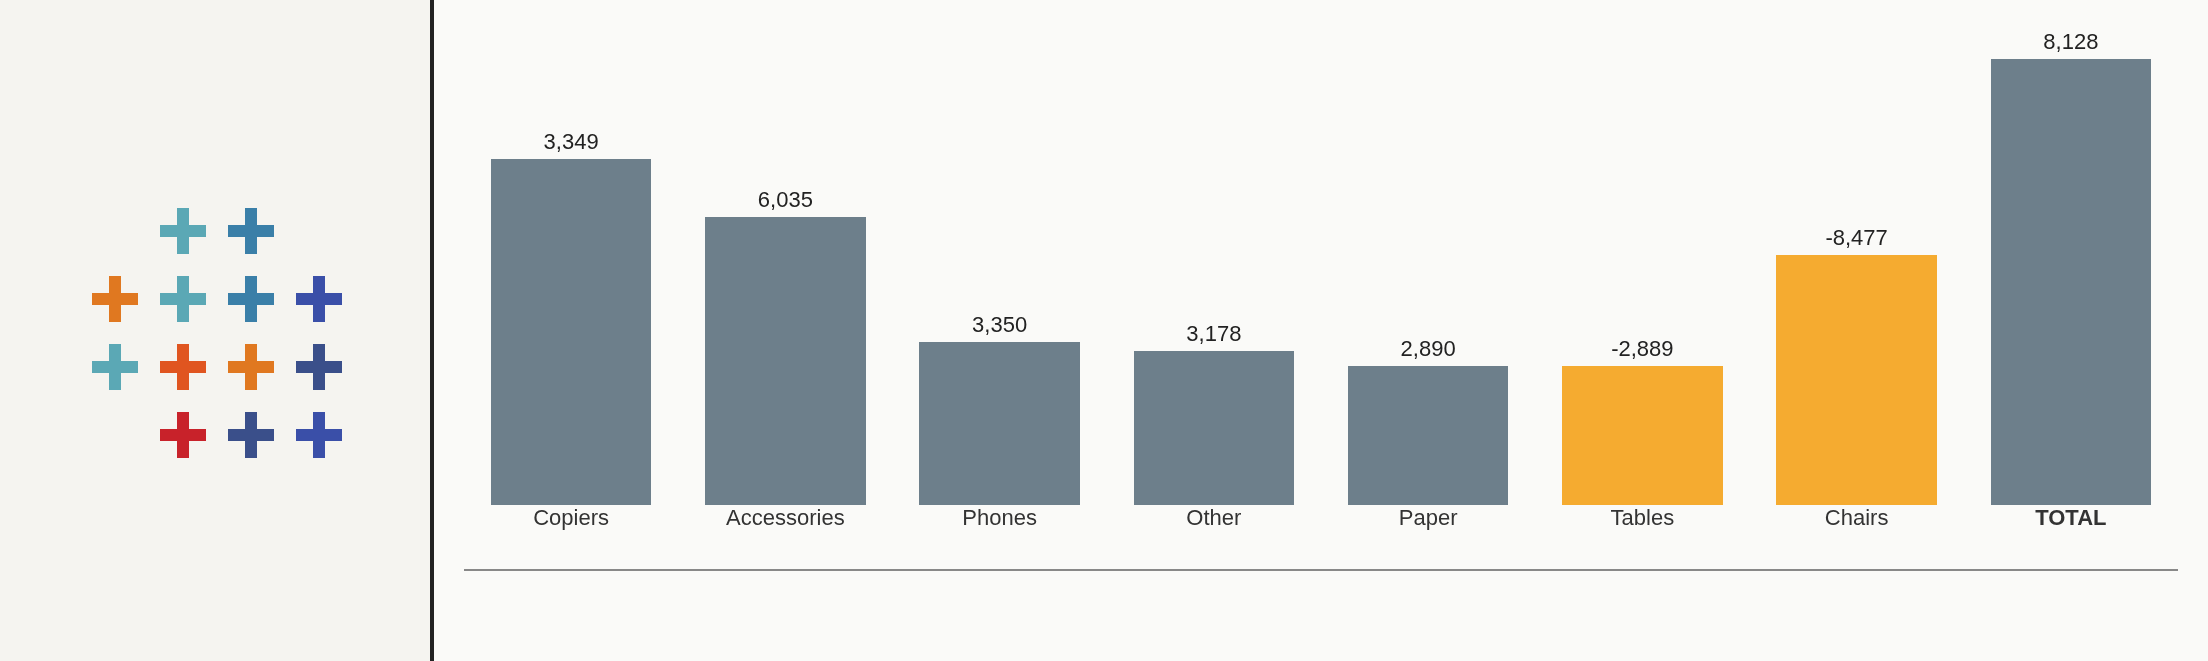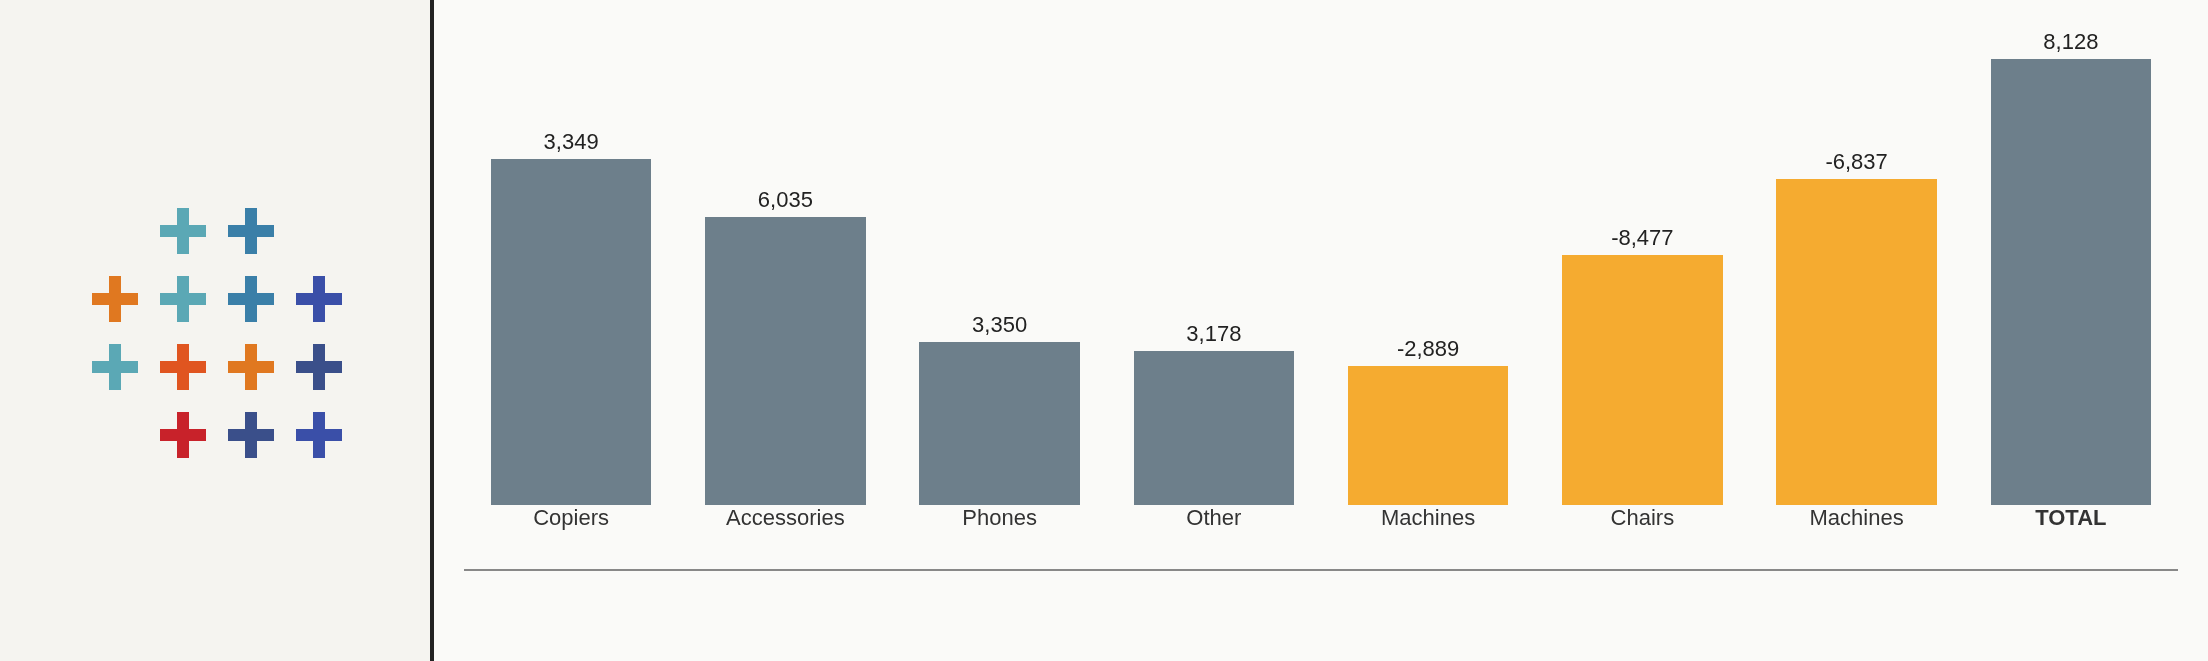--- a/index.html
+++ b/index.html
@@ -218,34 +218,34 @@
           <div class="bar-value">3,350</div>
           <div class="bar bar-gray" style="height: 163px;"></div>
           <div class="bar-label">Phones</div>
         </div>
         <div class="bar-group">
           <div class="bar-value">3,178</div>
           <div class="bar bar-gray" style="height: 154px;"></div>
           <div class="bar-label">Other</div>
         </div>
         <div class="bar-group">
+          <div class="bar-value">2,890</div>
+          <div class="bar bar-gray" style="height: 139px;"></div>
+          <div class="bar-label">Paper</div>
+        </div>
+        <div class="bar-group">
           <div class="bar-value">-2,889</div>
           <div class="bar bar-orange" style="height: 139px;"></div>
-          <div class="bar-label">Machines</div>
+          <div class="bar-label">Tables</div>
         </div>
         <div class="bar-group">
           <div class="bar-value">-8,477</div>
           <div class="bar bar-orange" style="height: 250px;"></div>
           <div class="bar-label">Chairs</div>
         </div>
         <div class="bar-group">
-          <div class="bar-value">-6,837</div>
-          <div class="bar bar-orange" style="height: 326px;"></div>
-          <div class="bar-label">Machines</div>
-        </div>
-        <div class="bar-group">
           <div class="bar-value">8,128</div>
           <div class="bar bar-gray" style="height: 446px;"></div>
           <div class="bar-label bold">TOTAL</div>
         </div>
       </div>
   </div>
 </div>
 
 </body></html>

